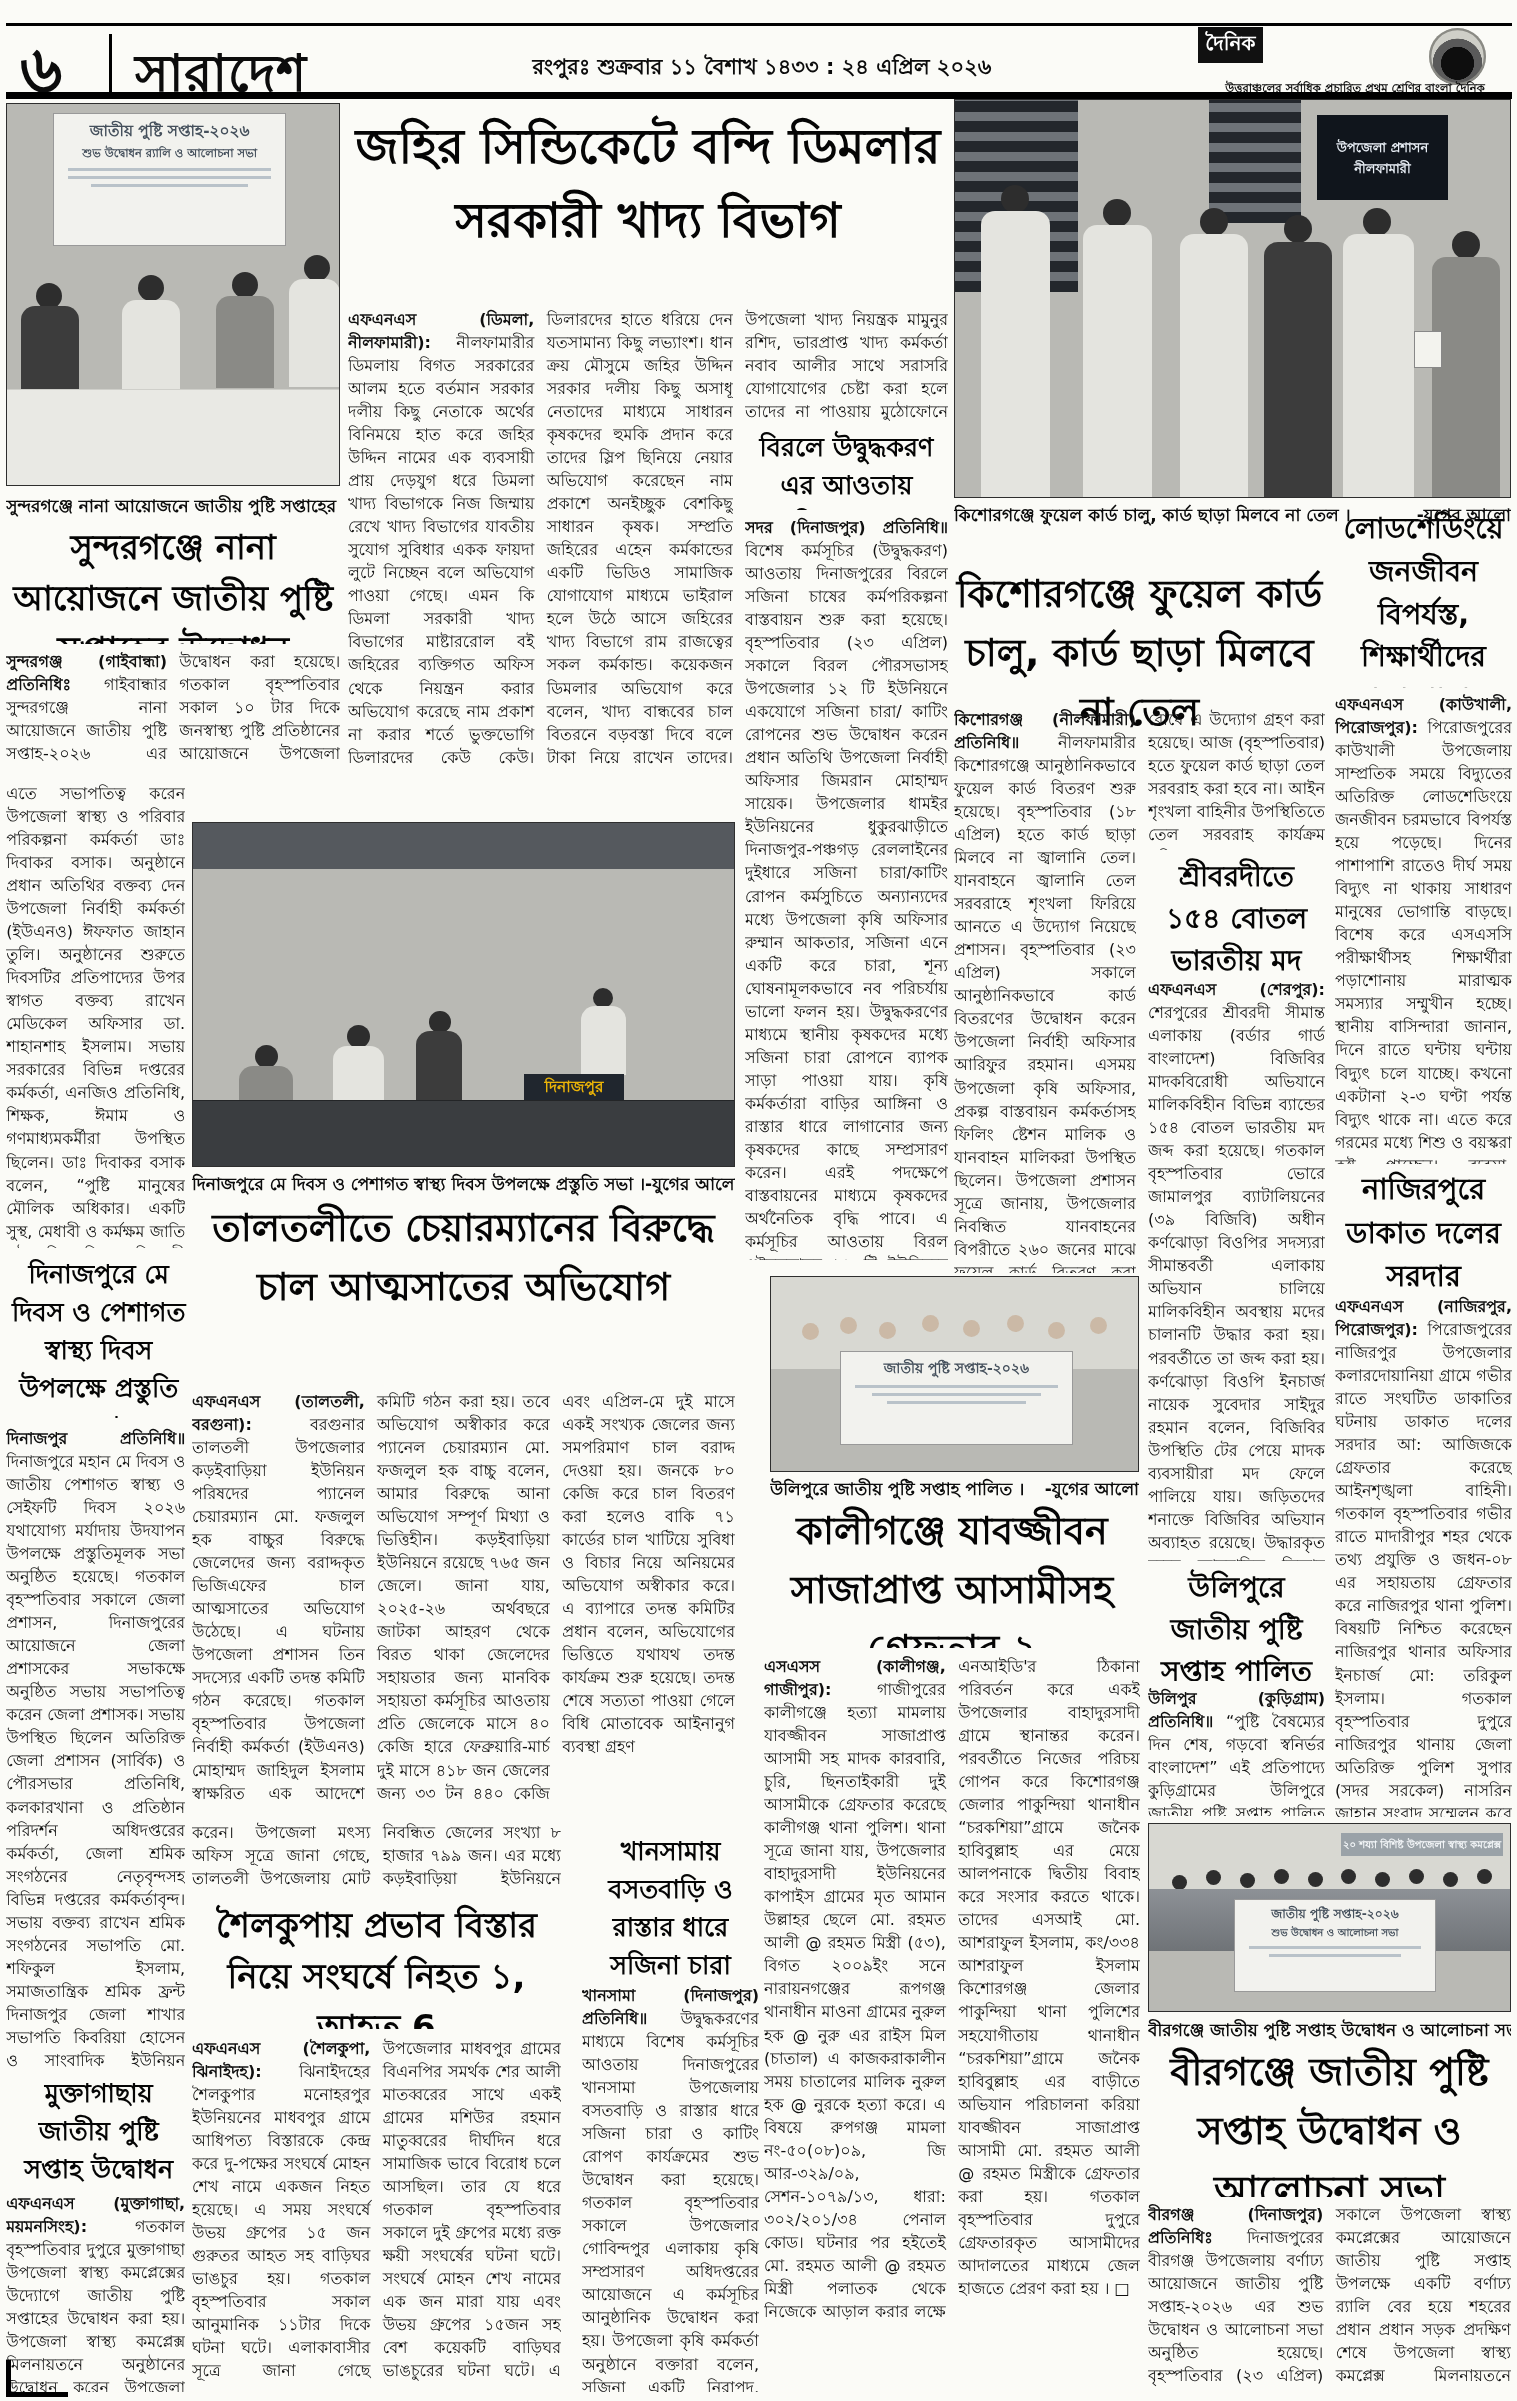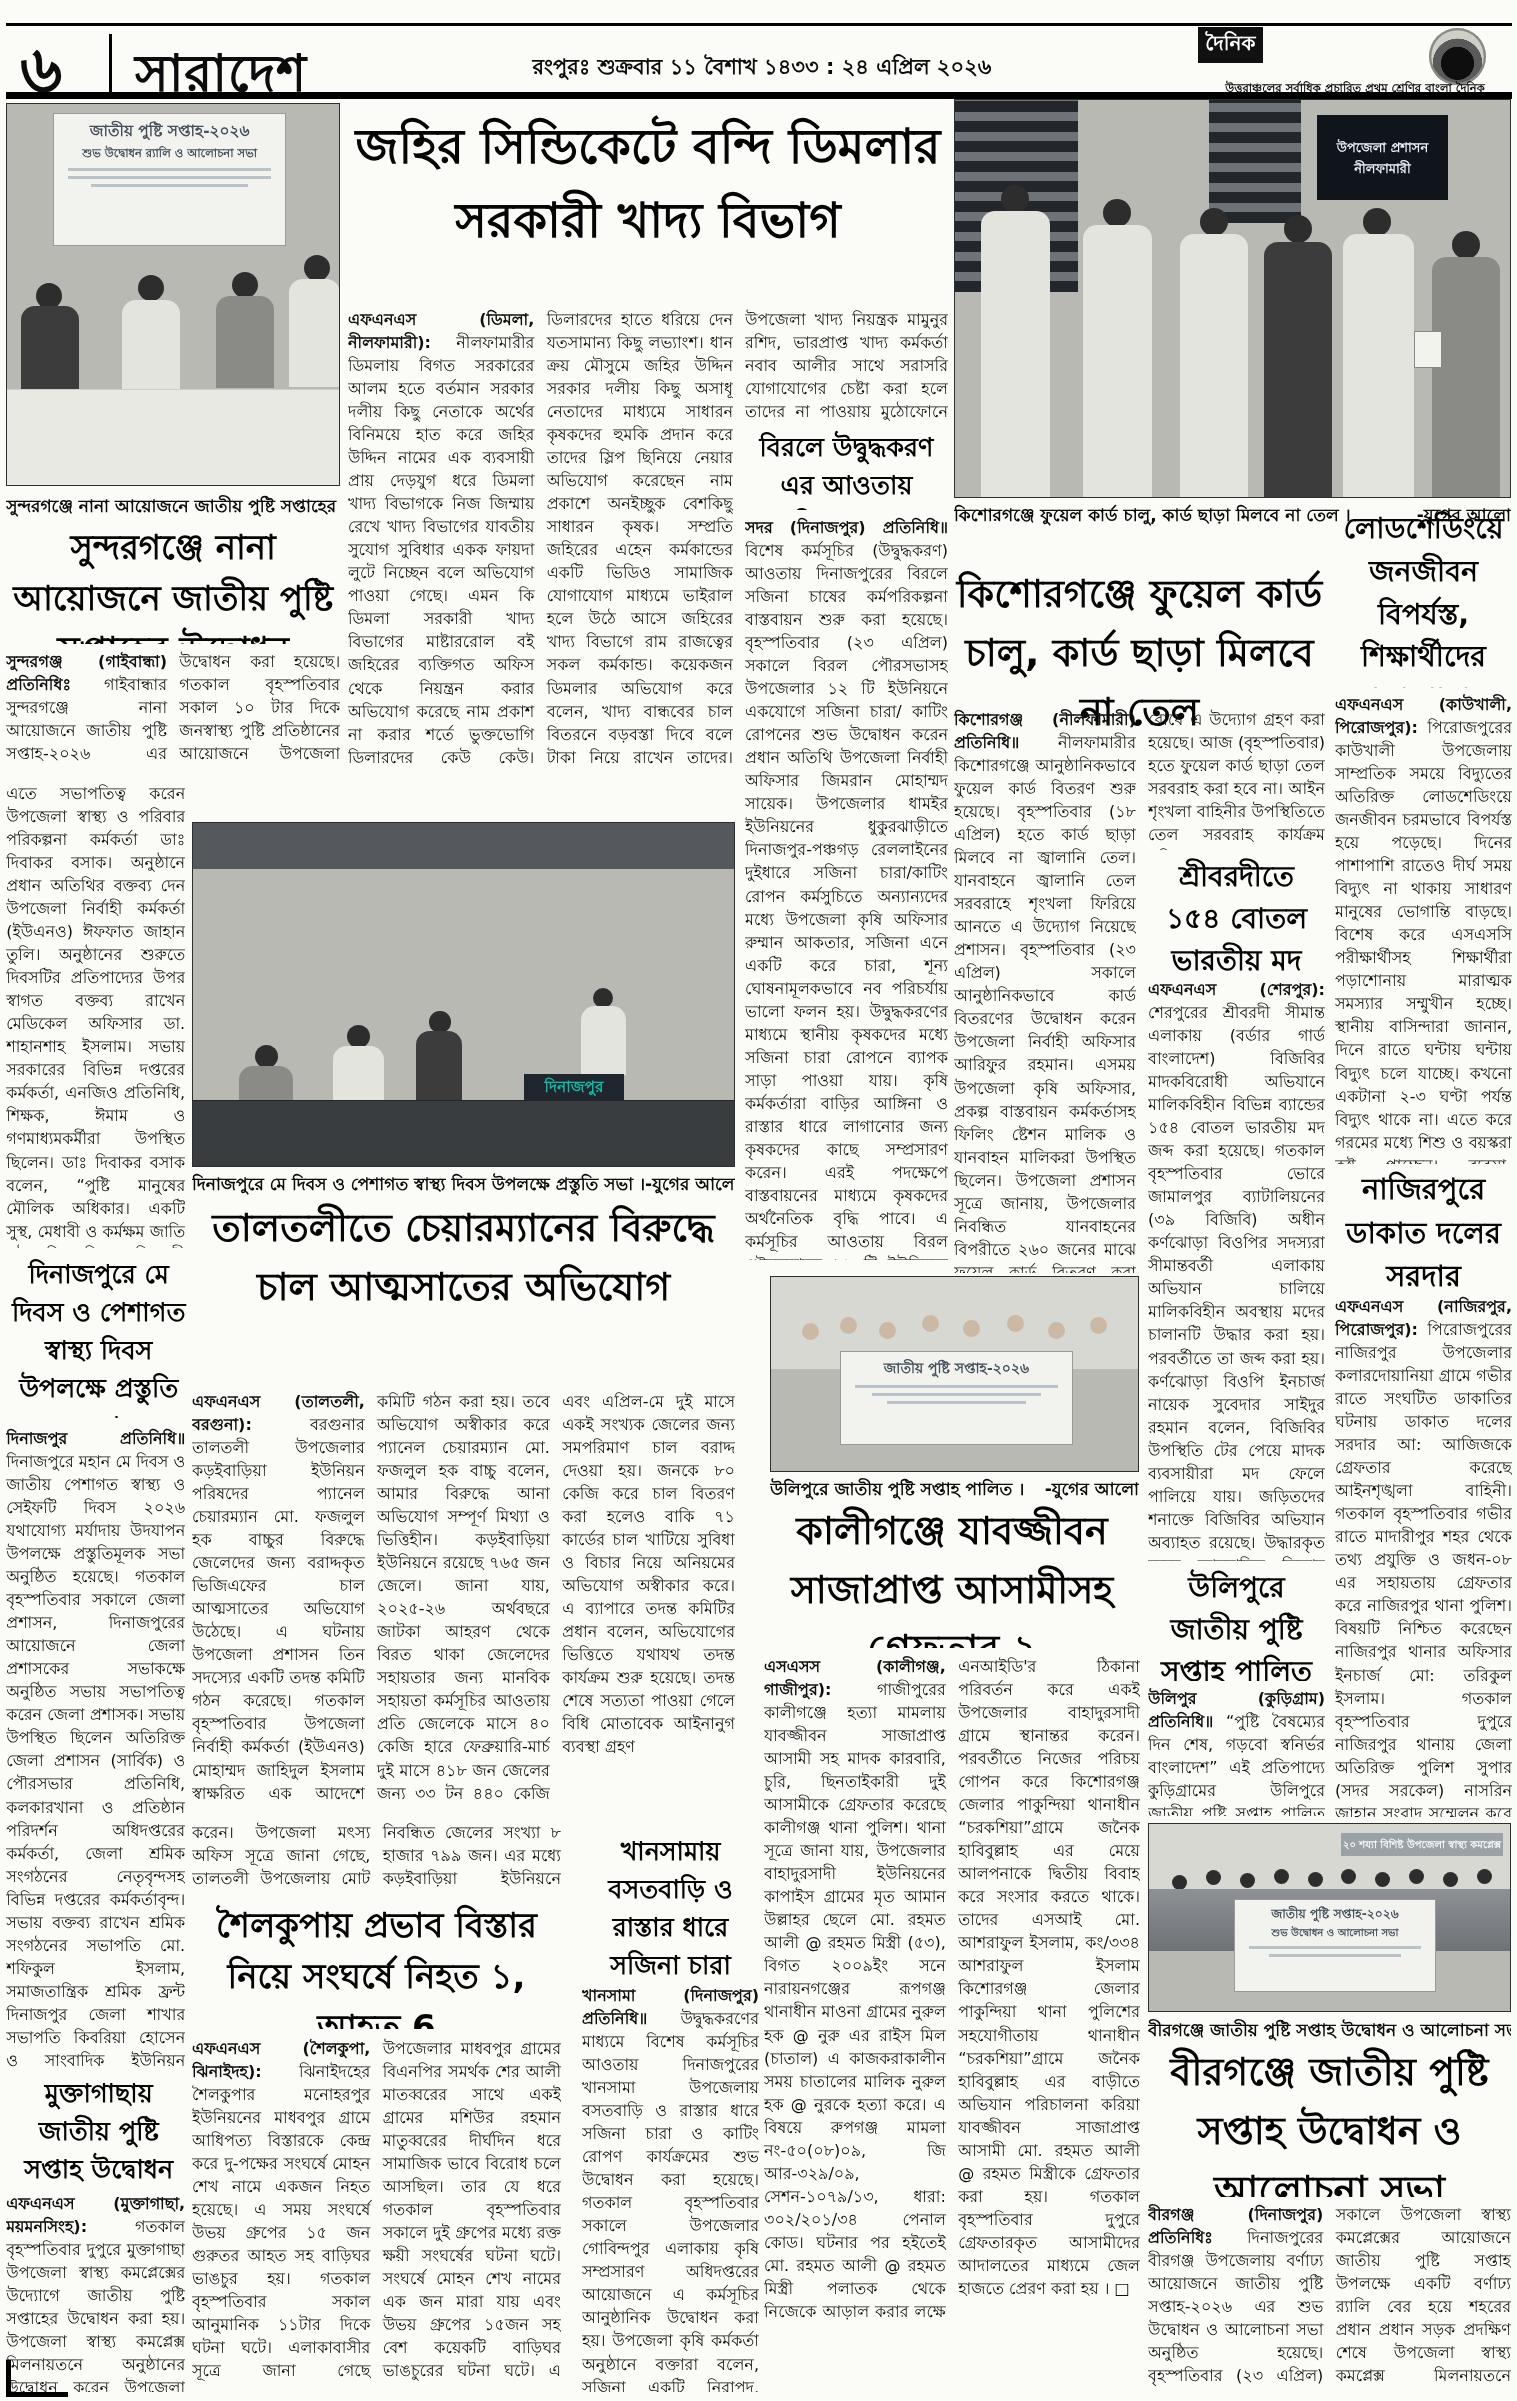--- a/index.html
+++ b/index.html
@@ -41,21 +41,21 @@
   .ph-banner .b2{font-weight:bold;font-size:11.5px;}
   .ph-line{height:3.1px;background:#b9c2c9;margin:4.6px 14px;}
   .fig{position:absolute;background:#3c3c3c;border-radius:14px 14px 0 0;}
   .fig.light{background:#e4e4df;}
   .fig.mid{background:#8a8a86;}
   .head{position:absolute;background:#2d2d2d;border-radius:50%;}
   .head.light{background:#cbb9a6;}
   .table{position:absolute;background:#e9e9e4;border-top:1.5px solid #cfcfca;}
   .screen{position:absolute;background:#1d232b;color:#dfe6ee;text-align:center;overflow:hidden;border:2.3px solid #44505e;}
   .signboard{position:absolute;background:#10151c;color:#e8eef5;font-weight:bold;text-align:center;overflow:hidden;}
-  .nameplate{position:absolute;background:#20262e;color:#14b8a6;font-weight:bold;text-align:center;font-size:15.4px;line-height:26px;}
+  .nameplate{position:absolute;background:#20262e;color:#eab308;font-weight:bold;text-align:center;font-size:15.4px;line-height:26px;}
   .shelf{position:absolute;background:repeating-linear-gradient(0deg,#23272c 0 10.8px,#6e7378 10.8px 20px);}
   .bldg{position:absolute;background:#d8d8d2;}
   .awning{position:absolute;background:#9aa2a8;color:#f4f7f9;font-size:10px;font-weight:bold;text-align:center;line-height:23px;overflow:hidden;}
 </style>
 </head>
 <body>
 
 <div class="abs rule" style="left:6.2px;top:23px;width:1506px;height:3.1px;"></div>
 <div class="abs pageno" style="left:20px;top:37px;">৬</div>
 <div class="abs rule" style="left:109px;top:34px;width:3.1px;height:58px;"></div>

